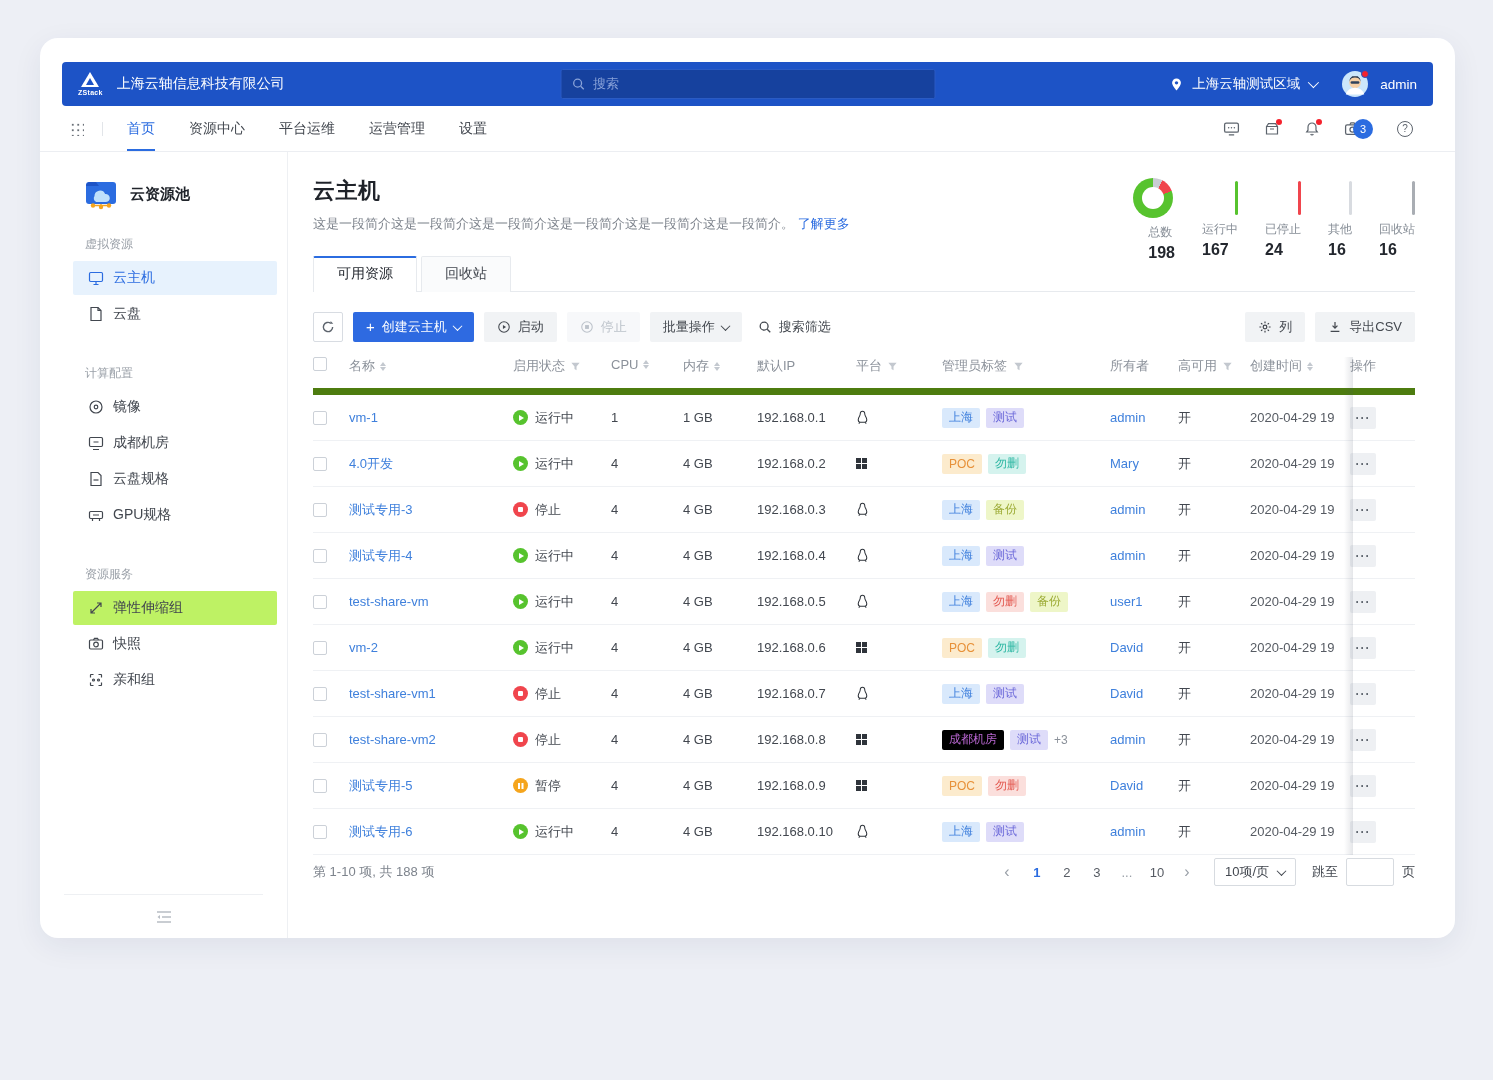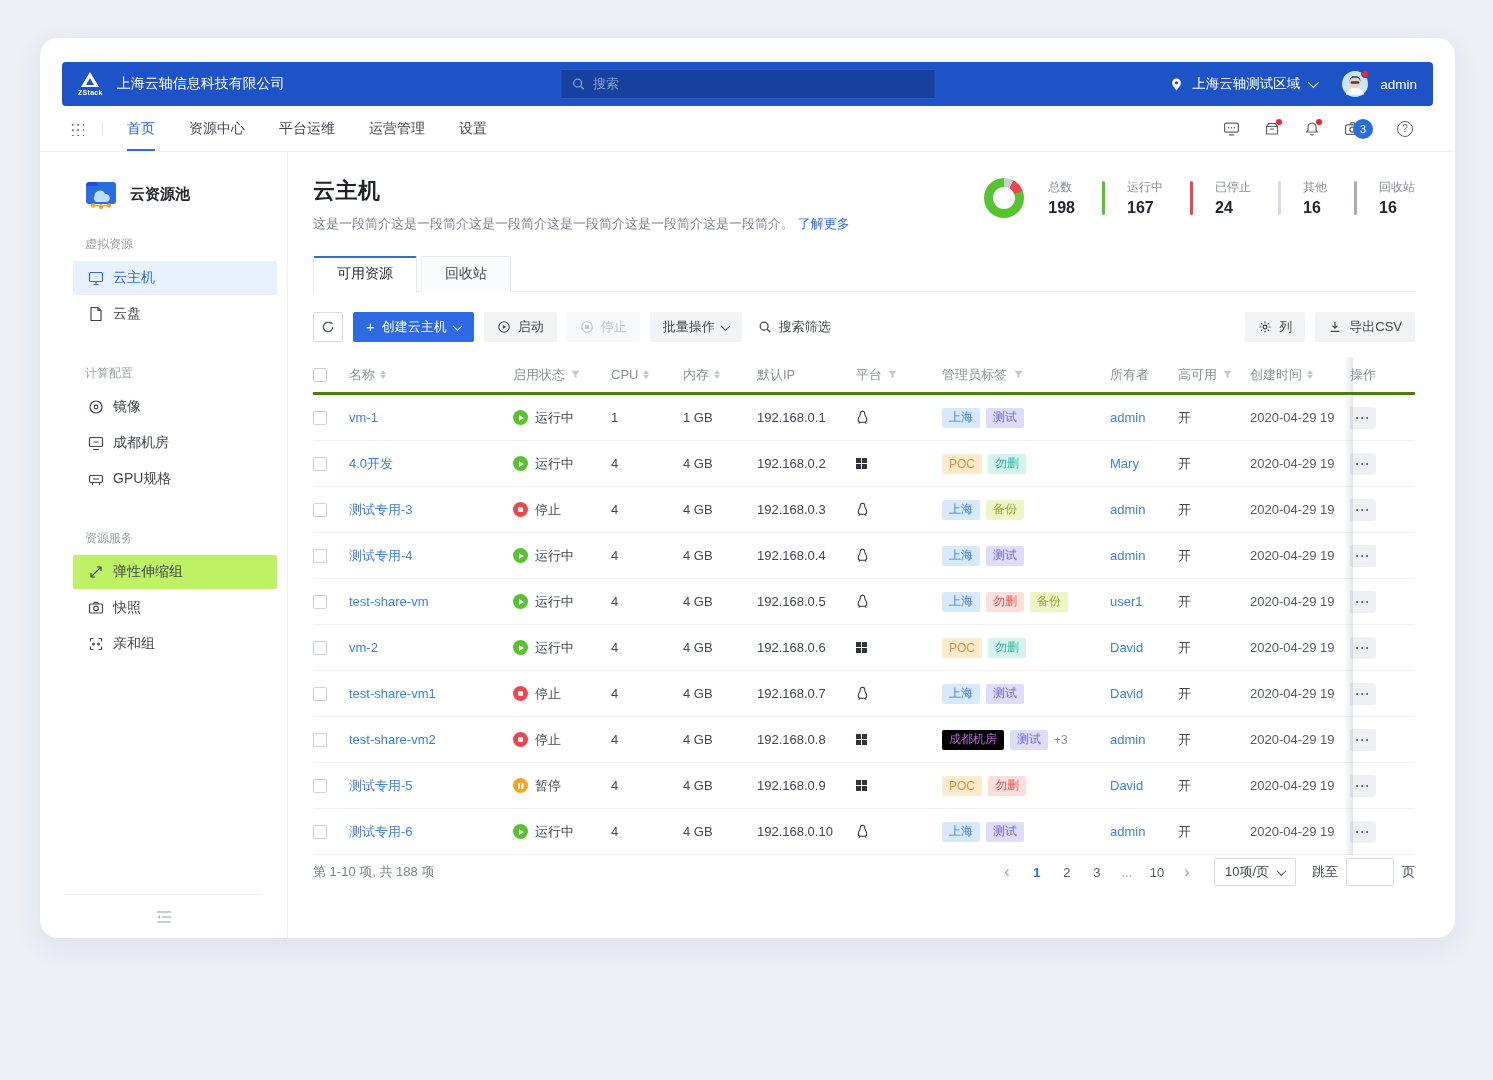--- a/index.html
+++ b/index.html
@@ -59,21 +59,21 @@
   .side-item.active { background:#e7f2fd; color:#2b6ce0; }
   .side-item.hover { background:#bef264;font-family:Liberation Serif, serif; }
   .side-gap { height:14px; }
   .side-foot { position:absolute; left:24px; right:24px; bottom:0; height:44px; border-top:1px solid #eef0f3; display:flex; align-items:center; justify-content:center; color:#b8bdc4; }
   
   .main { flex:1; padding:24px 40px 0 25px; position:relative; }
   .page-title { font-size:22px; font-weight:bold; color:#1f232a; letter-spacing:.5px; }
   .page-desc { margin-top:9px; font-size:13px; color:#7d838c; }
   .learn-more { color:#2b6ce0; cursor:pointer; text-decoration:none; }
   .stats { position:absolute; right:40px; top:26px; display:flex; align-items:center; gap:27px; }
-  .stat { display:flex; gap:22px; align-items:center; }
+  .stat { display:flex; gap:6px; align-items:flex-end;flex-direction:column; }
   .donut { width:40px; height:40px; border-radius:50%; position:relative; margin-right:2px; }
   .donut::after { content:""; position:absolute; left:9px; top:9px; width:22px; height:22px; background:#fff; border-radius:50%; }
   .stat-bar { width:3px; height:34px; border-radius:1.5px; }
   .stat-col { display:flex; flex-direction:column; gap:3px; }
   .stat-label { font-size:12px; color:#868d96; }
   .stat-value { font-size:16px; font-weight:bold; color:#23272e; }
   
   .tabs { margin-top:22px; border-bottom:1px solid #e7eaee; display:flex; padding-left:0; }
   .tab { padding:8px 23px 9px; font-size:14px; border:1px solid #e7eaee; border-bottom:none; border-radius:2px 2px 0 0; background:#fafbfc; color:#42474f; margin-right:4px; position:relative; top:1px; cursor:pointer; }
   .tab.active { background:#fff; border-top:2px solid #2b6ce0; color:#23272e; padding-top:7px; }
@@ -81,21 +81,21 @@
   .toolbar { margin-top:20px; display:flex; align-items:center; gap:10px; }
   .btn { height:30px; border:none; border-radius:2px; font-size:13px; display:inline-flex; align-items:center; gap:7px; padding:0 13px; font-family:inherit; cursor:pointer; color:#43484f; background:#f1f3f5; }
   .btn-refresh { width:30px; padding:0; justify-content:center; background:#fff; border:1px solid #d8dce2; color:#5d646d; }
   .btn-primary { background:#2e6ae1; color:#fff; }
   .btn-disabled { background:#f7f8fa; color:#bcc2ca; cursor:default; }
   .btn-plain { background:transparent; padding:0 6px; }
   .tb-right { margin-left:auto; display:flex; gap:10px; }
   .chev-s { width:7px; height:7px; border-right:1.4px solid currentColor; border-bottom:1.4px solid currentColor; transform:rotate(45deg) translate(-1px,-1px); display:inline-block; }
   
   .table { margin-top:15px; position:relative; }
-  .thead { display:flex; align-items:center; height:38px; color:#8b919a; border-bottom:3px solid #4d7c0f; }
+  .thead { display:flex; align-items:flex-start; height:38px; color:#8b919a; border-bottom:7px solid #4d7c0f; }
   .trow { display:flex; align-items:center; height:46px; border-bottom:1px solid #eff1f4; color:#42474f; }
   .cell { display:flex; align-items:center; gap:7px; padding-right:8px; }
   .col-check{width:36px} .col-0{width:164px} .col-1{width:98px} .col-2{width:72px}
   .col-3{width:74px} .col-4{width:99px} .col-5{width:86px} .col-6{width:168px}
   .col-7{width:68px} .col-8{width:72px} .col-9{width:100px} .col-10{width:60px; padding-right:0}
   .checkbox { width:14px; height:14px; border:1px solid #ccd1d8; border-radius:2px; background:#fff; display:inline-block; cursor:pointer; }
   .link { color:#3f80dc; text-decoration:none; cursor:pointer; }
   .hcell { gap:5px; }
   .sort-ic { display:inline-flex; flex-direction:column; line-height:0; gap:1px; }
   .sort-ic i { width:0; height:0; border-left:3.5px solid transparent; border-right:3.5px solid transparent; display:block; }
@@ -272,20 +272,29 @@
               <svg width="16" height="16" viewBox="0 0 16 16" fill="none" stroke="currentColor" stroke-width="1.2">
                 <rect x="1.5" y="2.5" width="13" height="9" rx="1.2"></rect>
                 <path d="M5 14.5h6M5.5 7h5"></path>
               </svg>
             </span>
             <span>成都机房</span>
           </div>
           <div class="side-item">
             <span style="display: inline-flex;">
               <svg width="16" height="16" viewBox="0 0 16 16" fill="none" stroke="currentColor" stroke-width="1.2">
+                <path d="M3 1.5h7l3 3v10H3z"></path>
+                <path d="M5.5 9h5"></path>
+              </svg>
+            </span>
+            <span>云盘规格</span>
+          </div>
+          <div class="side-item">
+            <span style="display: inline-flex;">
+              <svg width="16" height="16" viewBox="0 0 16 16" fill="none" stroke="currentColor" stroke-width="1.2">
                 <rect x="1.5" y="4.5" width="13" height="7" rx="1.2"></rect>
                 <path d="M4.5 11.5v2.5M11.5 11.5v2.5M5 8h6"></path>
               </svg>
             </span>
             <span>GPU规格</span>
           </div>
           <div class="side-gap"></div>
           <div class="side-section">资源服务</div>
           <div class="side-item hover">
             <span style="display: inline-flex;">

